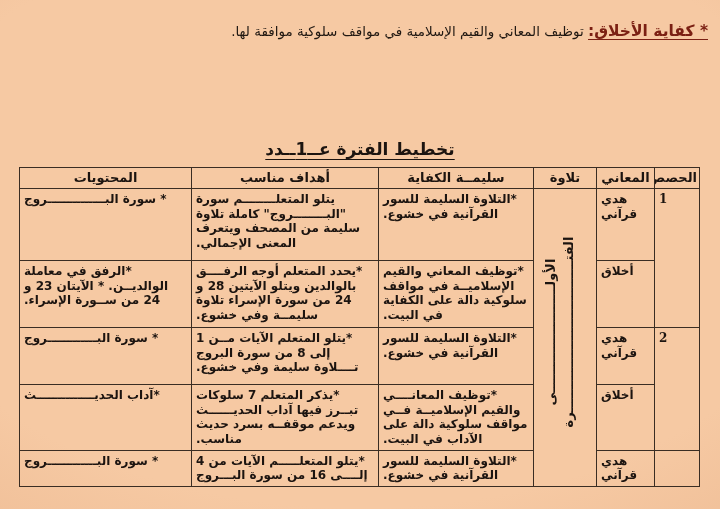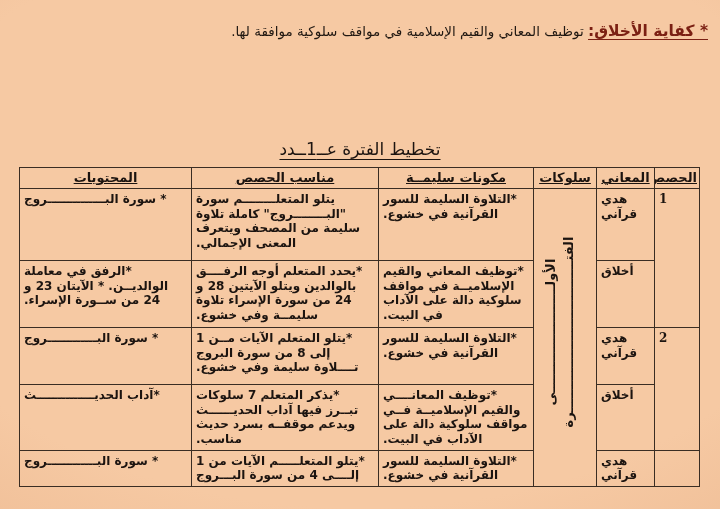--- a/index.html
+++ b/index.html
@@ -19,38 +19,38 @@
     color:var(--accent,#7b2013);
     font-weight:bold;font-size:15.5px;
     text-decoration:underline;
     text-underline-offset:3px;
   }
   .note-text{color:#201812;}
   
   .title{
     position:absolute;top:139px;left:0;right:0;
     text-align:center;
-    font-size:17px;font-weight:normal;
+    font-size:17px;font-weight:bold;
     text-decoration:underline;text-underline-offset:4px;
   }
   
   table.plan{
     position:absolute;top:167px;right:20px;
     width:680px;border-collapse:collapse;table-layout:fixed;
   }
   .plan th,.plan td{
     border:1px solid #3a2d23;
     padding:3px 4px;
     font-size:12px;font-weight:bold;
     line-height:1.22;
     vertical-align:top;
     text-align:left;
     overflow:hidden;
   }
-  .plan th{height:18px;text-align:center;vertical-align:middle;font-size:13px;padding:1px 2px;text-decoration:underline;}
+  .plan th{height:18px;text-align:center;vertical-align:middle;font-size:13px;padding:1px 2px;}
   .cell-activity{text-align:center;padding-top:4px;}
   .cell-session{text-align:center;vertical-align:middle;font-size:16px;font-family:"DejaVu Serif",serif;}
   .cell-period{padding:0;vertical-align:middle;}
   .vwrap{position:relative;width:100%;height:280px;}
   .vword{
     position:absolute;top:50%;
     white-space:nowrap;
     font-size:13px;font-weight:bold;
   }
   .vword.w1{left:58%;transform:translate(-50%,-50%) rotate(-90deg);}
@@ -76,43 +76,43 @@
         <col style="width:58px">
         <col style="width:63px">
       <col style="width:155px">
         <col style="width:187px">
         <col style="width:172px">
     </colgroup>
     <tbody>
         <tr>
       <th>الحصص</th>
       <th>المعاني</th>
-      <th>سلوكات</th>
-      <th>مكونات سليمــة</th>
-      <th>مناسب الحصص</th>
+      <th>تلاوة</th>
+      <th>سليمــة الكفاية</th>
+      <th>أهداف مناسب</th>
       <th>المحتويات</th>
     </tr>
 
     <tr style="height:72px">
       <td class="cell-session" rowspan="2">1</td>
       <td class="cell-activity">هدي قرآني</td>
       <td class="cell-period" rowspan="5">
         <div class="vwrap">
           <span class="vword w1">الفتــــــــــــــــــــــــــــــــــرة</span>
           <span class="vword w2">الأولــــــــــــــــــــــــى</span>
         </div>
       </td>
       <td>*التلاوة السليمة للسور القرآنية في خشوع.</td>
       <td>يتلو المتعلــــــــم سورة "البــــــــروج" كاملة تلاوة سليمة من المصحف ويتعرف المعنى الإجمالي.</td>
       <td>* سورة البــــــــــــــروج</td>
     </tr>
 
     <tr style="height:67px">
       <td class="cell-activity">أخلاق</td>
-      <td>*توظيف المعاني والقيم الإسلاميــة في مواقف سلوكية دالة على الآداب في البيت.</td>
+      <td>*توظيف المعاني والقيم الإسلاميــة في مواقف سلوكية دالة على الكفاية في البيت.</td>
       <td>*يحدد المتعلم أوجه الرفــــق بالوالدين ويتلو الآيتين 28 و 24 من سورة الإسراء تلاوة سليمــة وفي خشوع.</td>
       <td>*الرفق في معاملة الوالديــن. * الآيتان 23 و 24 من ســورة الإسراء.</td>
     </tr>
 
     <tr style="height:57px">
       <td class="cell-session" rowspan="2">2</td>
       <td class="cell-activity">هدي قرآني</td>
       <td>*التلاوة السليمة للسور القرآنية في خشوع.</td>
       <td>*يتلو المتعلم الآيات مــن 1 إلى 8 من سورة البروج تــــلاوة سليمة وفي خشوع.</td>
       <td>* سورة البــــــــــــروج</td>
@@ -122,19 +122,19 @@
       <td class="cell-activity">أخلاق</td>
       <td>*توظيف المعانــــي والقيم الإسلاميــة فــي مواقف سلوكية دالة على الآداب في البيت.</td>
       <td>*يذكر المتعلم 7 سلوكات تبــرز فيها آداب الحديــــــث ويدعم موقفــه بسرد حديث مناسب.</td>
       <td>*آداب الحديــــــــــــــث</td>
     </tr>
 
     <tr style="height:33px">
       <td class="cell-session"></td>
       <td class="cell-activity">هدي قرآني</td>
       <td>*التلاوة السليمة للسور القرآنية في خشوع.</td>
-      <td>*يتلو المتعلـــــم الآيات من 1 إلــــى 4 من سورة البـــروج</td>
+      <td>*يتلو المتعلـــــم الآيات من 4 إلــــى 16 من سورة البـــروج</td>
       <td>* سورة البــــــــــــروج</td>
     </tr>
   </tbody>
     </table>
 
 </div>
 
 </body></html>

